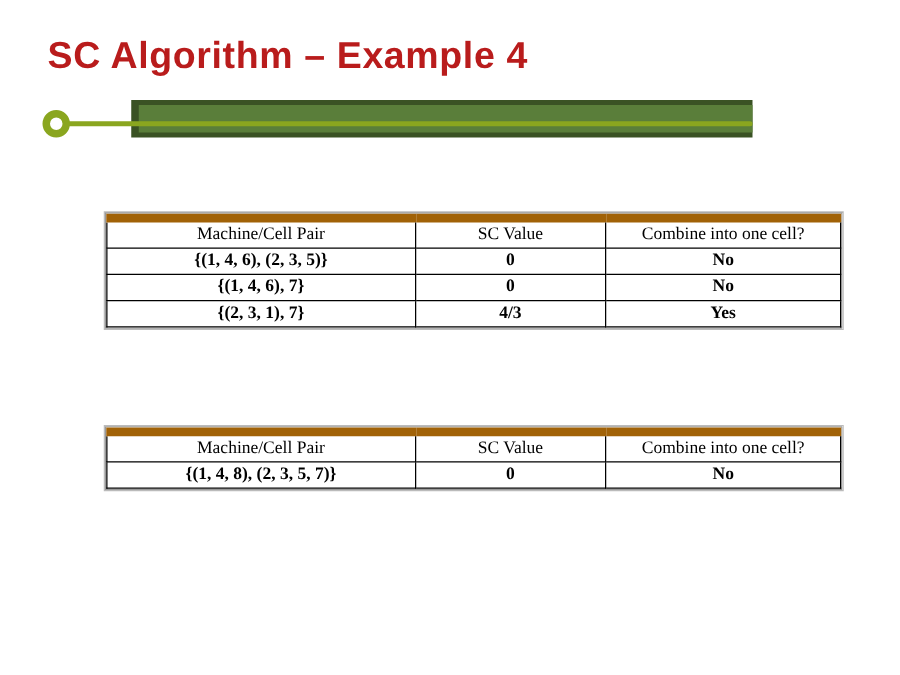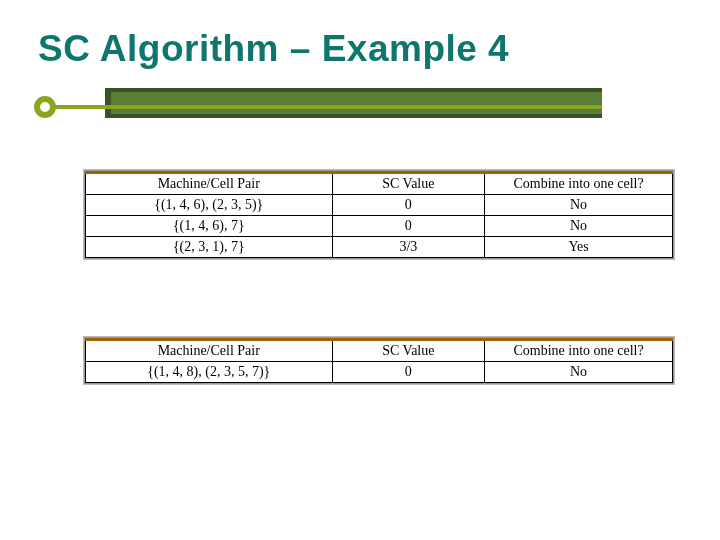--- a/index.html
+++ b/index.html
@@ -8,23 +8,23 @@
       height: 540px;
       background: #fff;
       font-family: Arial, Helvetica, sans-serif;
       position: relative;
       overflow: hidden;
     }
     .title-area {
       padding: 28px 0 0 38px;
     }
     .slide-title {
-      font-size: 37px;
+      font-size: 30px;
       font-weight: bold;
-      color: #0f766e;
+      color: #b91c1c;
       letter-spacing: 0.5px;
     }
     .accent-bar-wrap {
       position: relative;
       margin-top: 18px;
       height: 36px;
     }
     .accent-bullet {
       position: absolute;
       left: 34px;
@@ -71,27 +71,27 @@
       width: 100%;
       font-family: "Times New Roman", Times, serif;
       font-size: 14px;
       color: #000;
       background: #fff;
     }
     .sc-table th, .sc-table td {
       border: 1px solid #000;
       padding: 2px 6px;
       text-align: center;
-      font-weight: normal;
+      font-weight: bold;
     }
     .sc-table th {
       font-weight: normal;
     }
     .sc-table .hdr-row th {
-      border-top: 3px solid #a16207;
+      border-top: 7px solid #a16207;
     }
     .table-outer {
       border: 1px solid #999;
       padding: 0;
       box-shadow: 0 0 0 1px #bbb;
     }
     .table-gap {
       height: 78px;
     }
     .col-a { width: 42%; }
@@ -133,21 +133,21 @@
         <td>0</td>
         <td>No</td>
       </tr>
       <tr>
         <td>{(1, 4, 6), 7}</td>
         <td>0</td>
         <td>No</td>
       </tr>
       <tr>
         <td>{(2, 3, 1), 7}</td>
-        <td>3/3</td>
+        <td>4/3</td>
         <td>Yes</td>
       </tr>
     </tbody>
       </table>
   </div>
 
   <div class="table-gap"></div>
 
   <div class="table-outer">
     <table class="sc-table">

